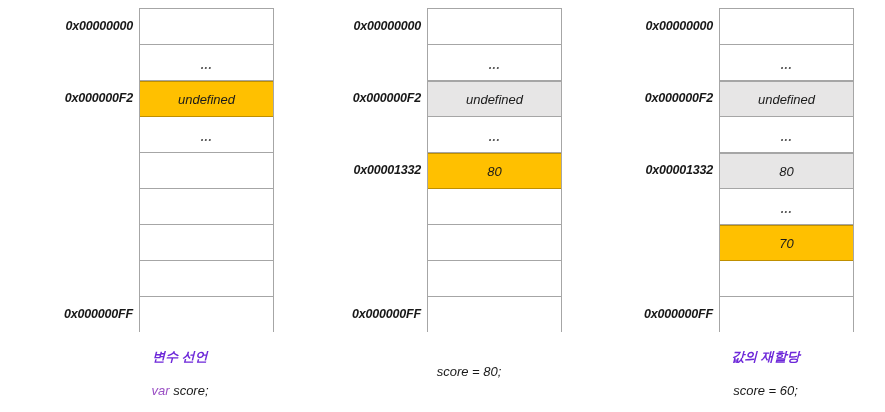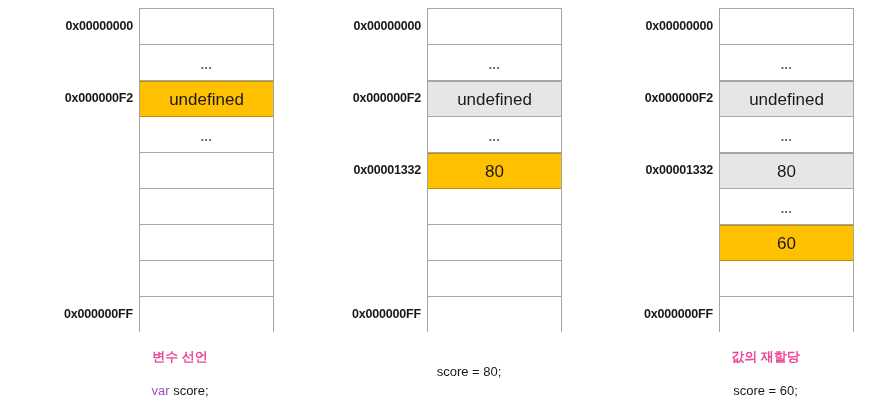--- a/index.html
+++ b/index.html
@@ -12,20 +12,21 @@
     height: 412px;
     font-family: "Liberation Sans", sans-serif;
     color: #1a1a1a;
     overflow: hidden;
   }
 
   #canvas {
     position: relative;
     width: 704px;
     height: 412px;
+    font-style: italic;
   }
 
   
   .diagram {
     position: absolute;
     top: 0;
     height: 412px;
   }
   .diagram.d0 { left: 0px;   width: 292px; }
   .diagram.d1 { left: 292px; width: 292px; }
@@ -89,21 +90,21 @@
     border-top: 1px solid #bf8f00;
     border-bottom: 1px solid #bf8f00;
   }
   .cell.shaded {
     background: #E7E6E6;
     border-top: 1px solid #a6a6a6;
     border-bottom: 1px solid #a6a6a6;
   }
 
   .cell .label {
-    font-size: 17px;
+    font-size: 13px;
     color: #1a1a1a;
     line-height: 1;
   }
   .cell.ellipsis .label {
     font-size: 12px;
     color: #595959;
     letter-spacing: 0.5px;
     font-weight: 700;
     transform: translateY(2px);
   }
@@ -117,21 +118,21 @@
     line-height: 1.45;
   }
   .diagram.d0 .caption { padding-left: 68px; box-sizing: border-box; }
   .diagram.d1 .caption { padding-left: 62px; box-sizing: border-box; }
   .diagram.d2 .caption { padding-left: 62px; box-sizing: border-box; }
 
   .caption .title {
     display: block;
     font-size: 13px;
     font-weight: 700;
-    color: #ec4899;
+    color: #6d28d9;
     white-space: nowrap;
   }
   .caption .code {
     display: block;
     font-size: 13px;
     color: #181818;
     white-space: nowrap;
     margin-top: 15px;
   }
   .caption .code .kw { color: #9A4FC4; }
@@ -255,21 +256,21 @@
         <div class="cell ellipsis">
           <span class="label">...</span>
         </div>
         <div class="cell shaded">
           <span class="label">80</span>
         </div>
         <div class="cell ellipsis">
           <span class="label">...</span>
         </div>
         <div class="cell highlight">
-          <span class="label">60</span>
+          <span class="label">70</span>
         </div>
         <div class="cell">
           <span class="label"></span>
         </div>
         <div class="cell">
           <span class="label"></span>
         </div>
       </div>
       <div class="caption">
         <span class="title">값의 재할당</span>

